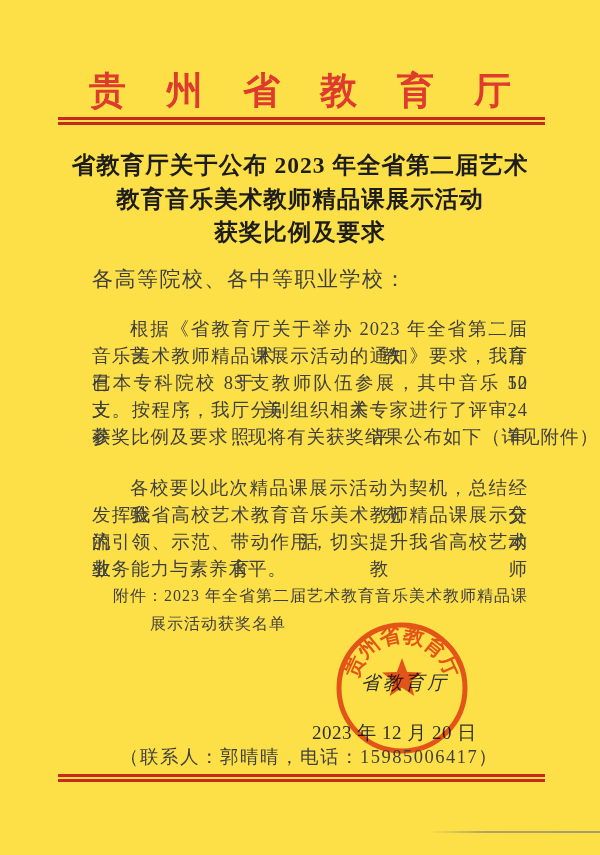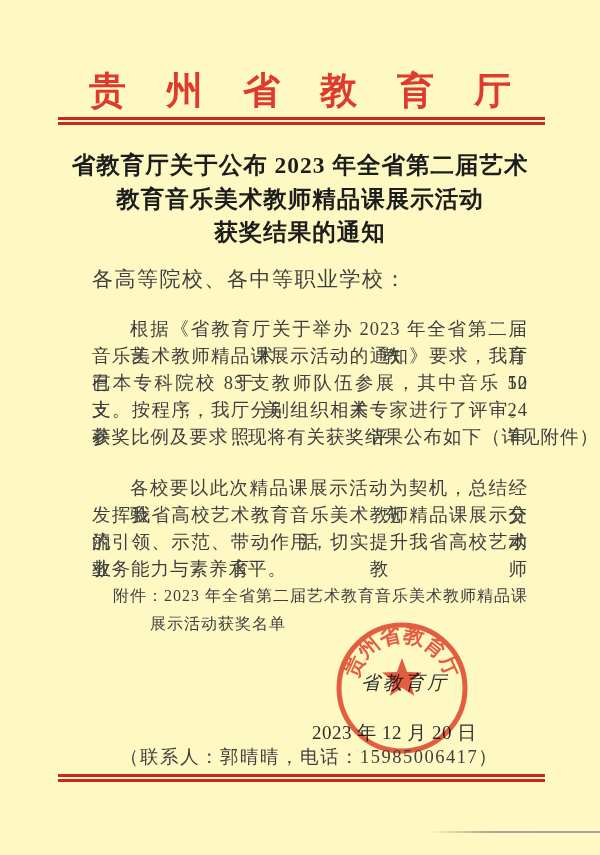--- a/index.html
+++ b/index.html
@@ -1,18 +1,18 @@
 <!DOCTYPE html>
 <html><head>
 <meta charset="utf-8">
 <style>
   html,body{margin:0;padding:0;background:#e9e9e9;}
   .page{
     position:relative;width:600px;height:855px;margin:0 auto;
-    background:#fef9c3;overflow:hidden;
+    background:#fde047;overflow:hidden;
     font-family:"Liberation Serif","DejaVu Serif",serif;
   }
   
   .org-header{
     position:absolute;top:66px;left:0;width:100%;
     text-align:center;font-size:37px;font-weight:bold;
     letter-spacing:40px;padding-left:40px;box-sizing:border-box;
     white-space:nowrap;
   }
   .rule{position:absolute;left:58px;width:487px;}
@@ -85,21 +85,21 @@
 
   <div class="rule rule-top">
     <div class="r-top" style="background: rgb(201, 40, 29);"></div>
     <div class="r-gap"></div>
     <div class="r-bot" style="background: rgb(201, 40, 29);"></div>
   </div>
 
   <div class="doc-title">
     <div>省教育厅关于公布 2023 年全省第二届艺术</div>
     <div>教育音乐美术教师精品课展示活动</div>
-    <div>获奖结果的通知</div>
+    <div>获奖比例及要求</div>
   </div>
 
   <div class="salutation">各高等院校、各中等职业学校：</div>
 
   <div class="body-lines" id="body-lines">
       <div class="line indent full">根据《省教育厅关于举办 2023 年全省第二届艺术教育</div>
       <div class="line full">音乐美术教师精品课展示活动的通知》要求，我厅已于 10</div>
       <div class="line full">有本专科院校 83 支教师队伍参展，其中音乐 52 支，美术 24</div>
       <div class="line full">支。按程序，我厅分别组织相关专家进行了评审。参照评审</div>
       <div class="line">获奖比例及要求，现将有关获奖结果公布如下（详见附件）。</div>

